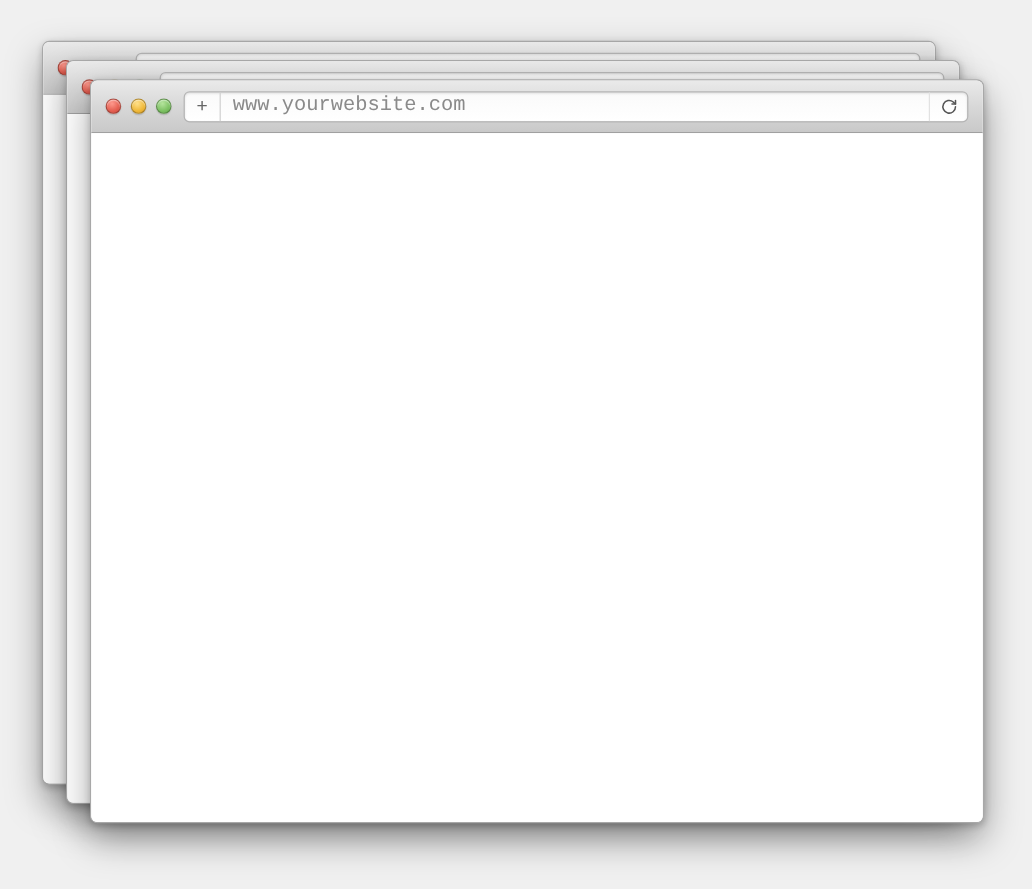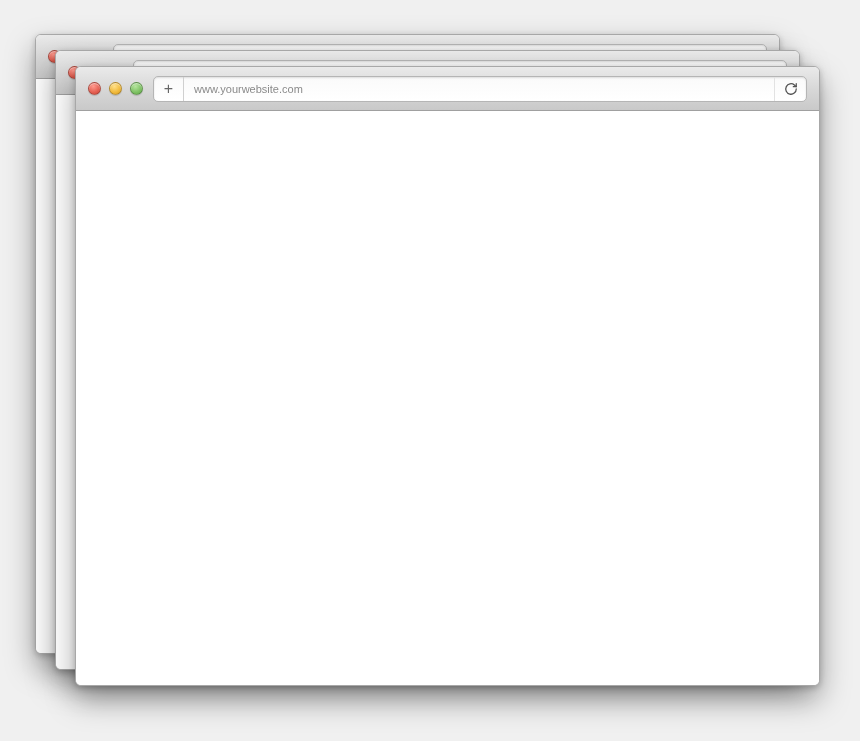--- a/index.html
+++ b/index.html
@@ -93,25 +93,25 @@
       font-size: 16px;
       border-right: 1px solid #d0d0d0;
       cursor: pointer;
       user-select: none;
     }
     .address-input {
       flex: 1;
       border: none;
       outline: none;
       background: transparent;
-      font-size: 11px;
+      font-size: 17px;
       color: #8a8a8a;
       padding: 0 10px;
       height: 100%;
-      font-family: Liberation Sans, sans-serif;
+      font-family: Liberation Mono, monospace;
     }
     .reload-btn {
       width: 32px;
       height: 100%;
       display: flex;
       align-items: center;
       justify-content: center;
       color: #555;
       cursor: pointer;
       border-left: 1px solid #e2e2e2;

